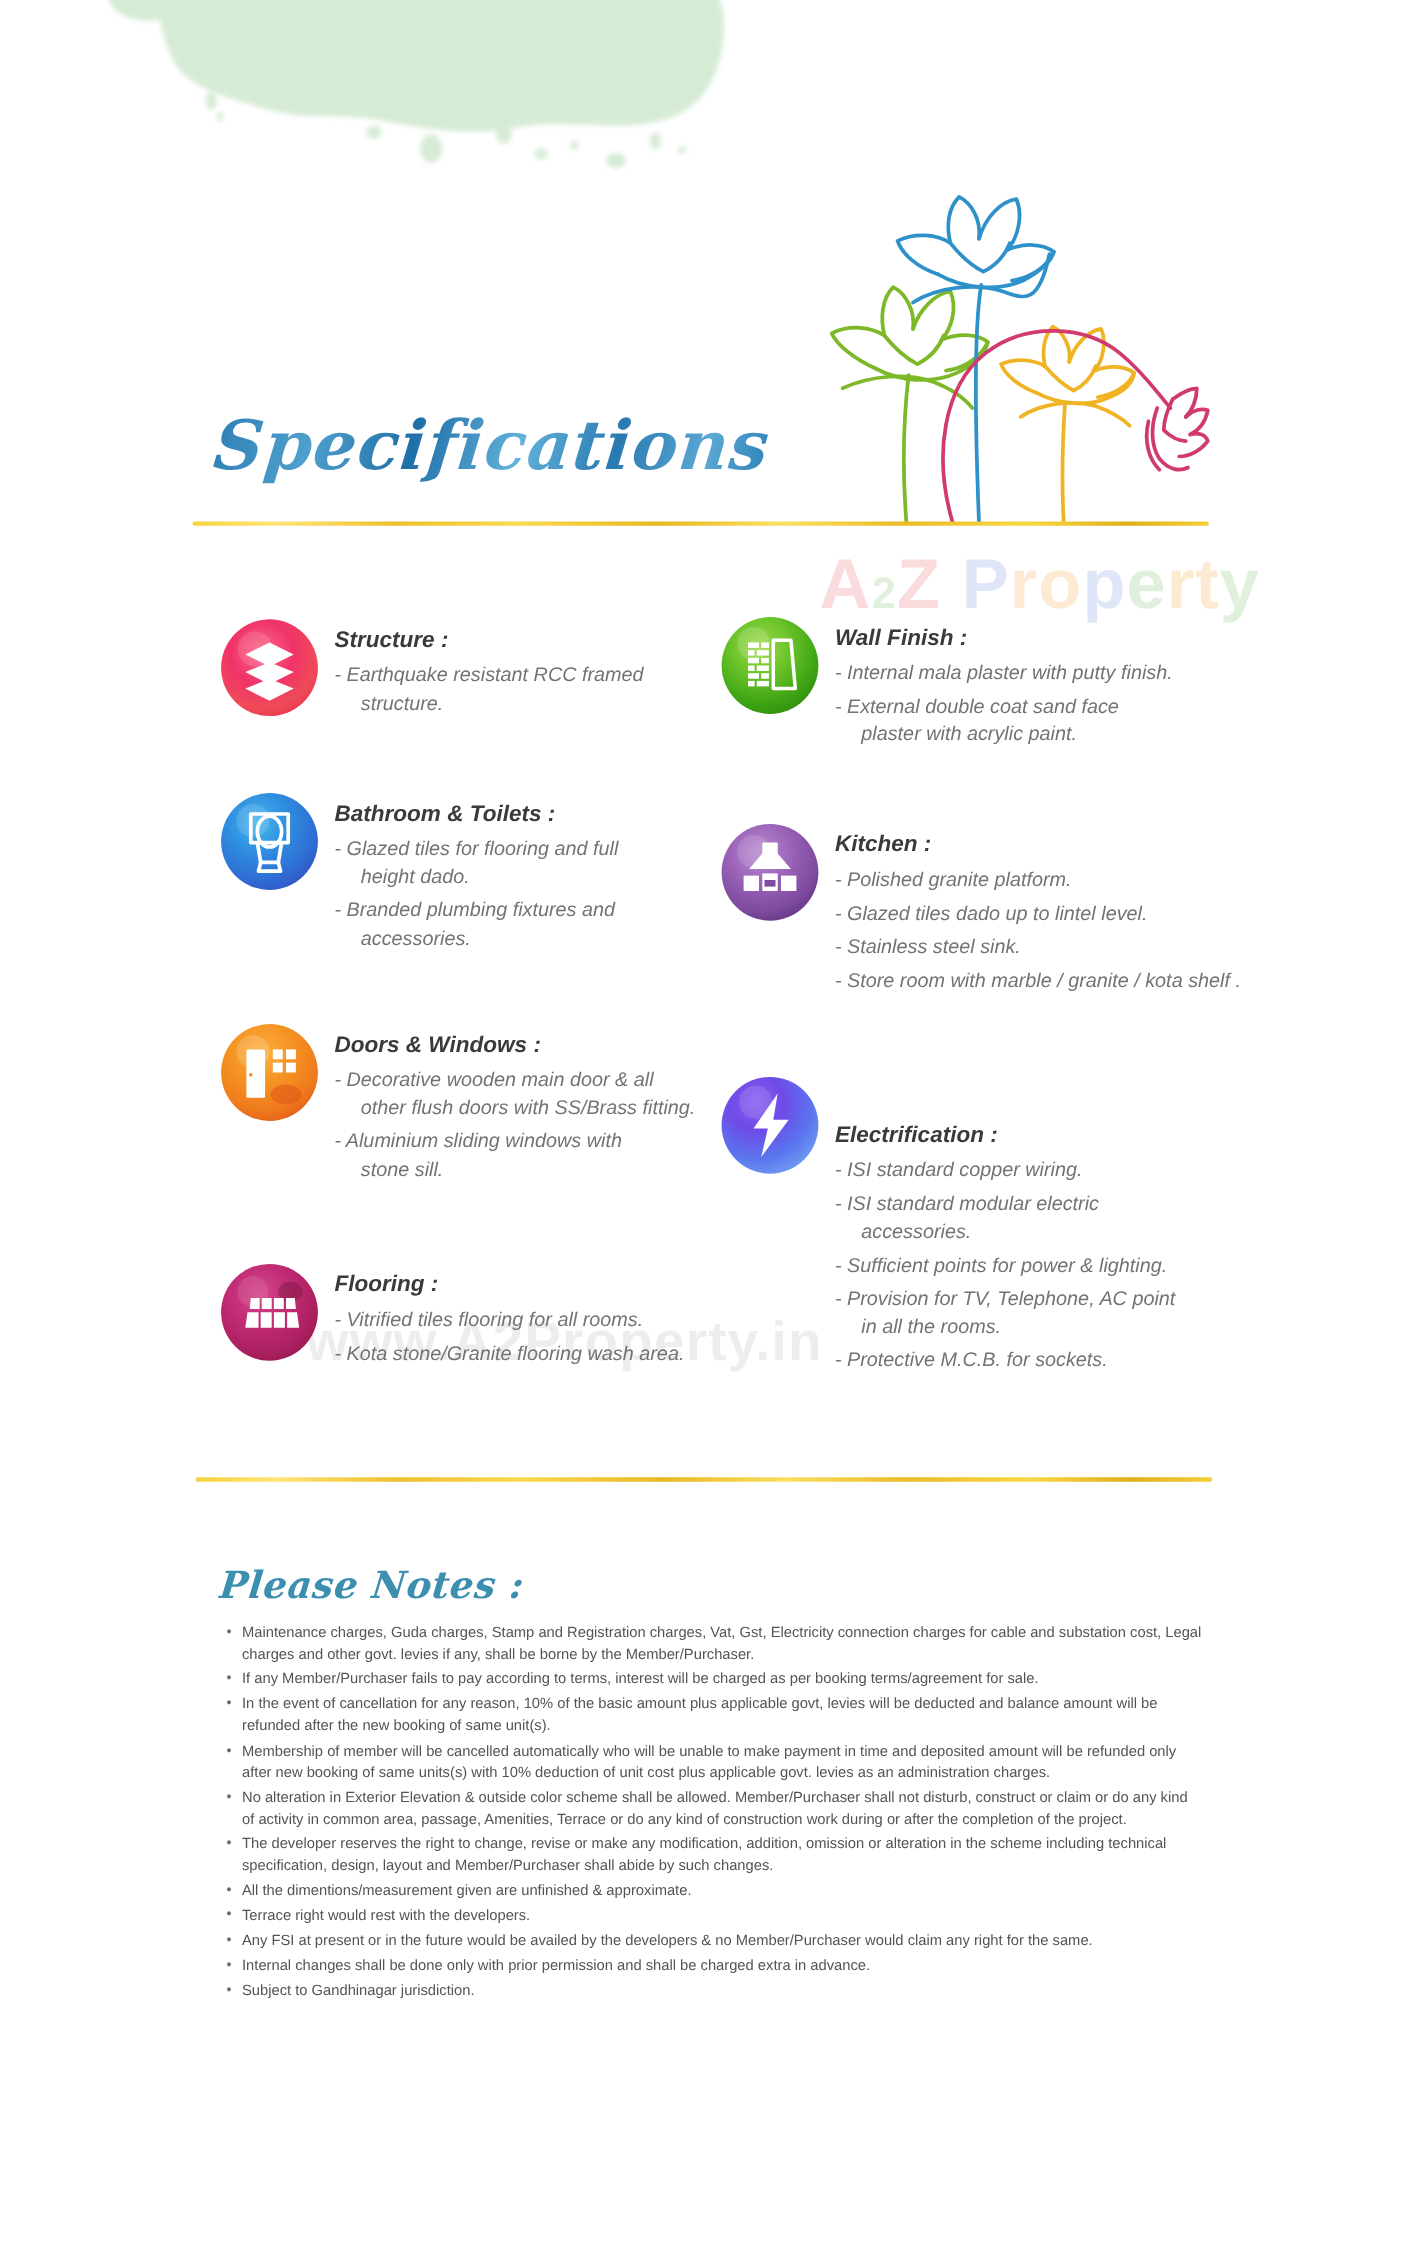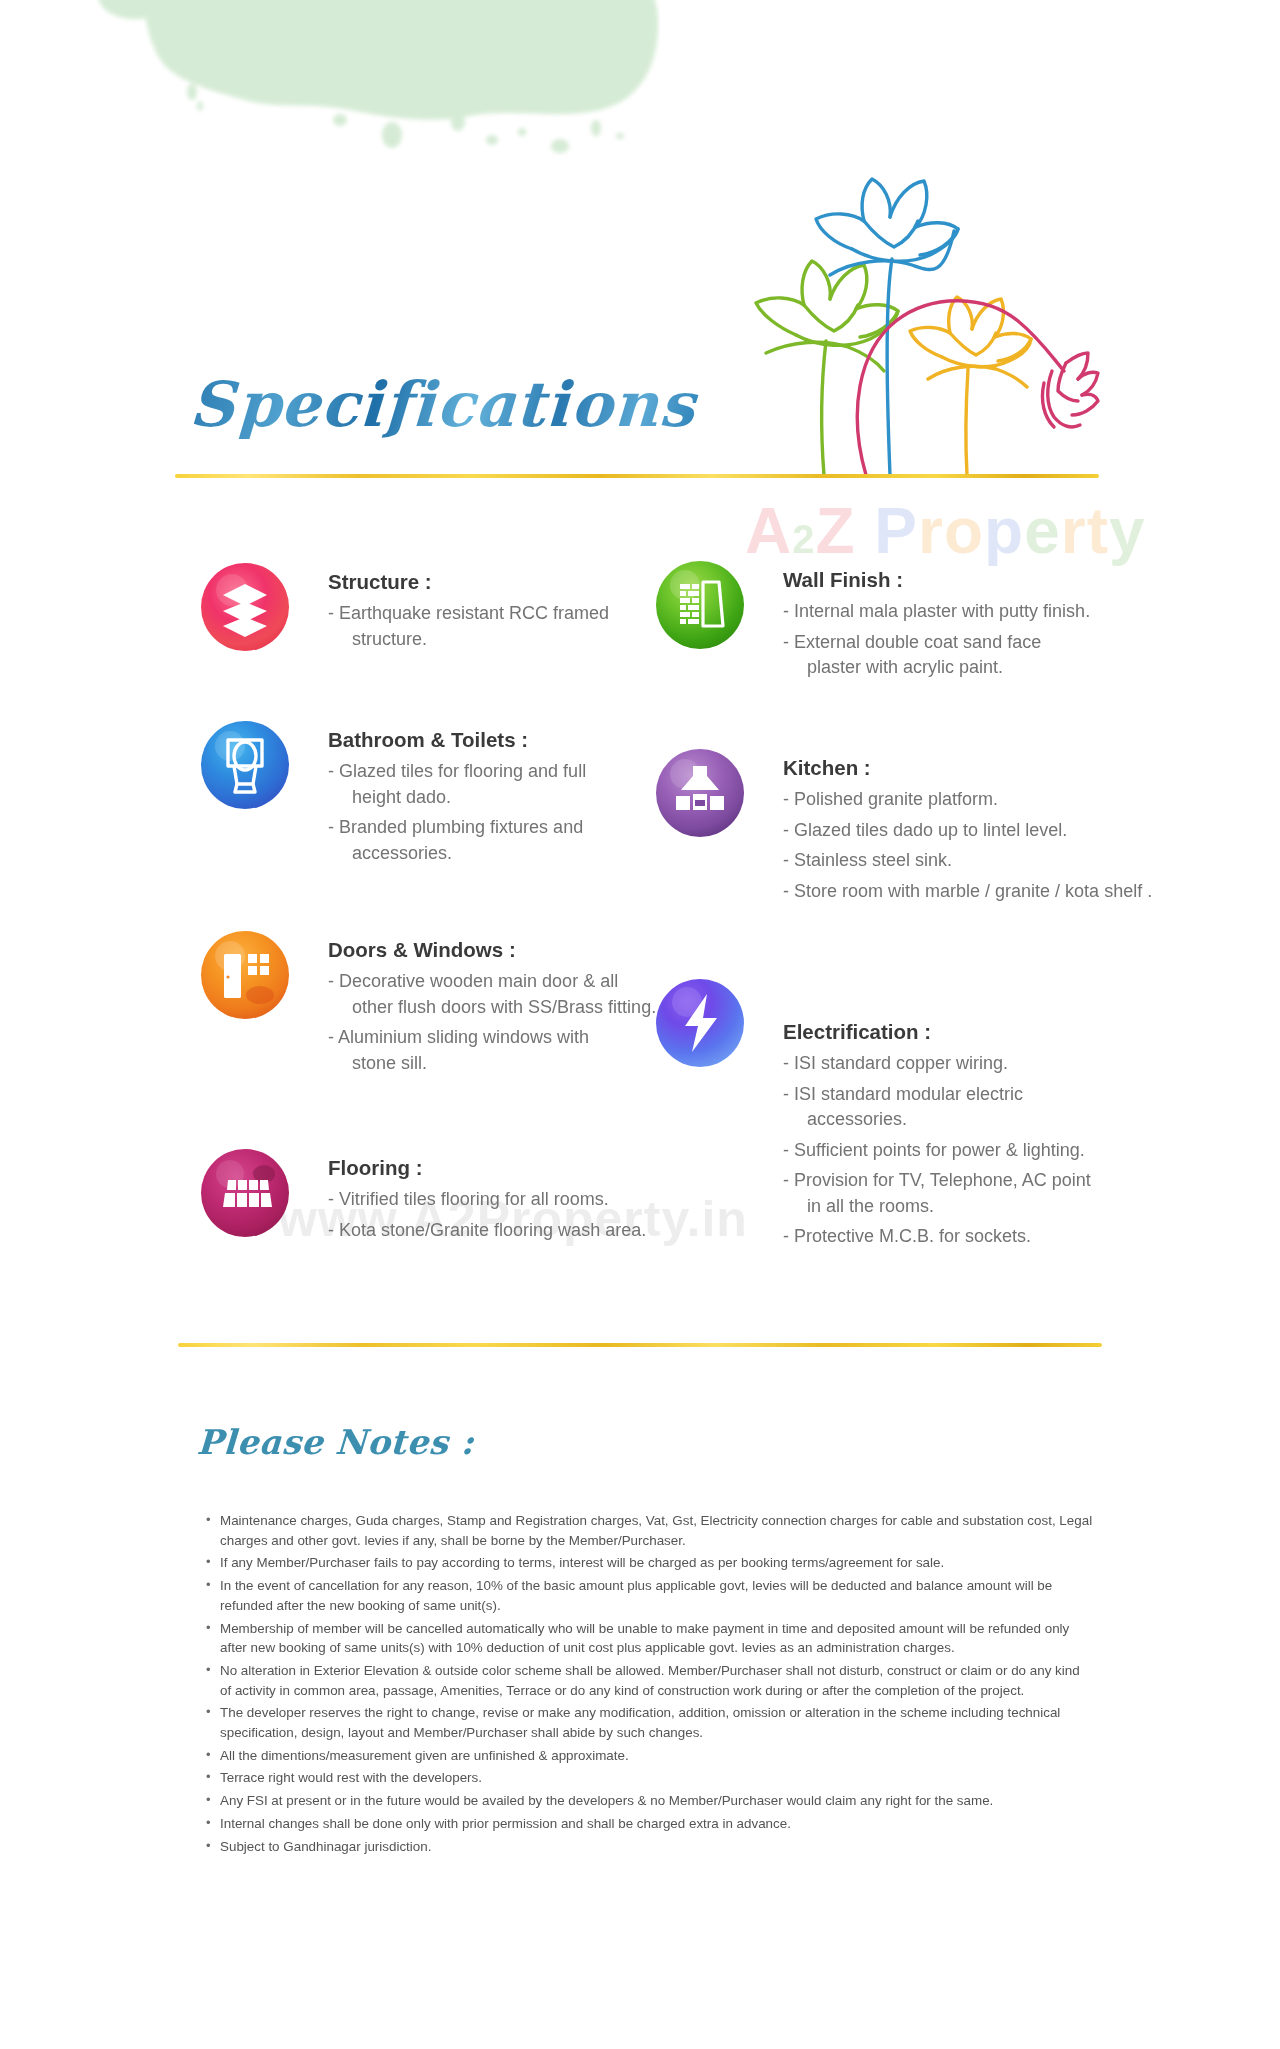--- a/index.html
+++ b/index.html
@@ -110,23 +110,24 @@
     height: 90px;
     border-radius: 50%;
     overflow: hidden;
     left: 0;
     top: 0;
   }
   .spec-icon svg { display:block; width:100%; height:100%; }
 
   .spec-body {
     position: absolute;
-    left: 128px;
+    left: 104px;
     top: 8px;
     width: 340px;
+    font-style: italic;
   }
   .spec-title {
     font-size: 20.5px;
     font-weight: bold;
     color: #3a3a3a;
     margin-bottom: 7px;
     white-space: nowrap;
   }
   .spec-line {
     font-size: 18px;
@@ -154,21 +155,20 @@
     transform: skewX(-6deg);
     letter-spacing: 0.5px;
   }
 
   #notes-list {
     position: absolute;
     top: 1474px;
     left: 204px;
     width: 890px;
     z-index: 4;
-    margin-top: 37px;
   }
   .note {
     position: relative;
     font-size: 13.4px;
     line-height: 1.47;
     color: #545454;
     padding-left: 16px;
     margin-bottom: 3px;
   }
   .note::before {

